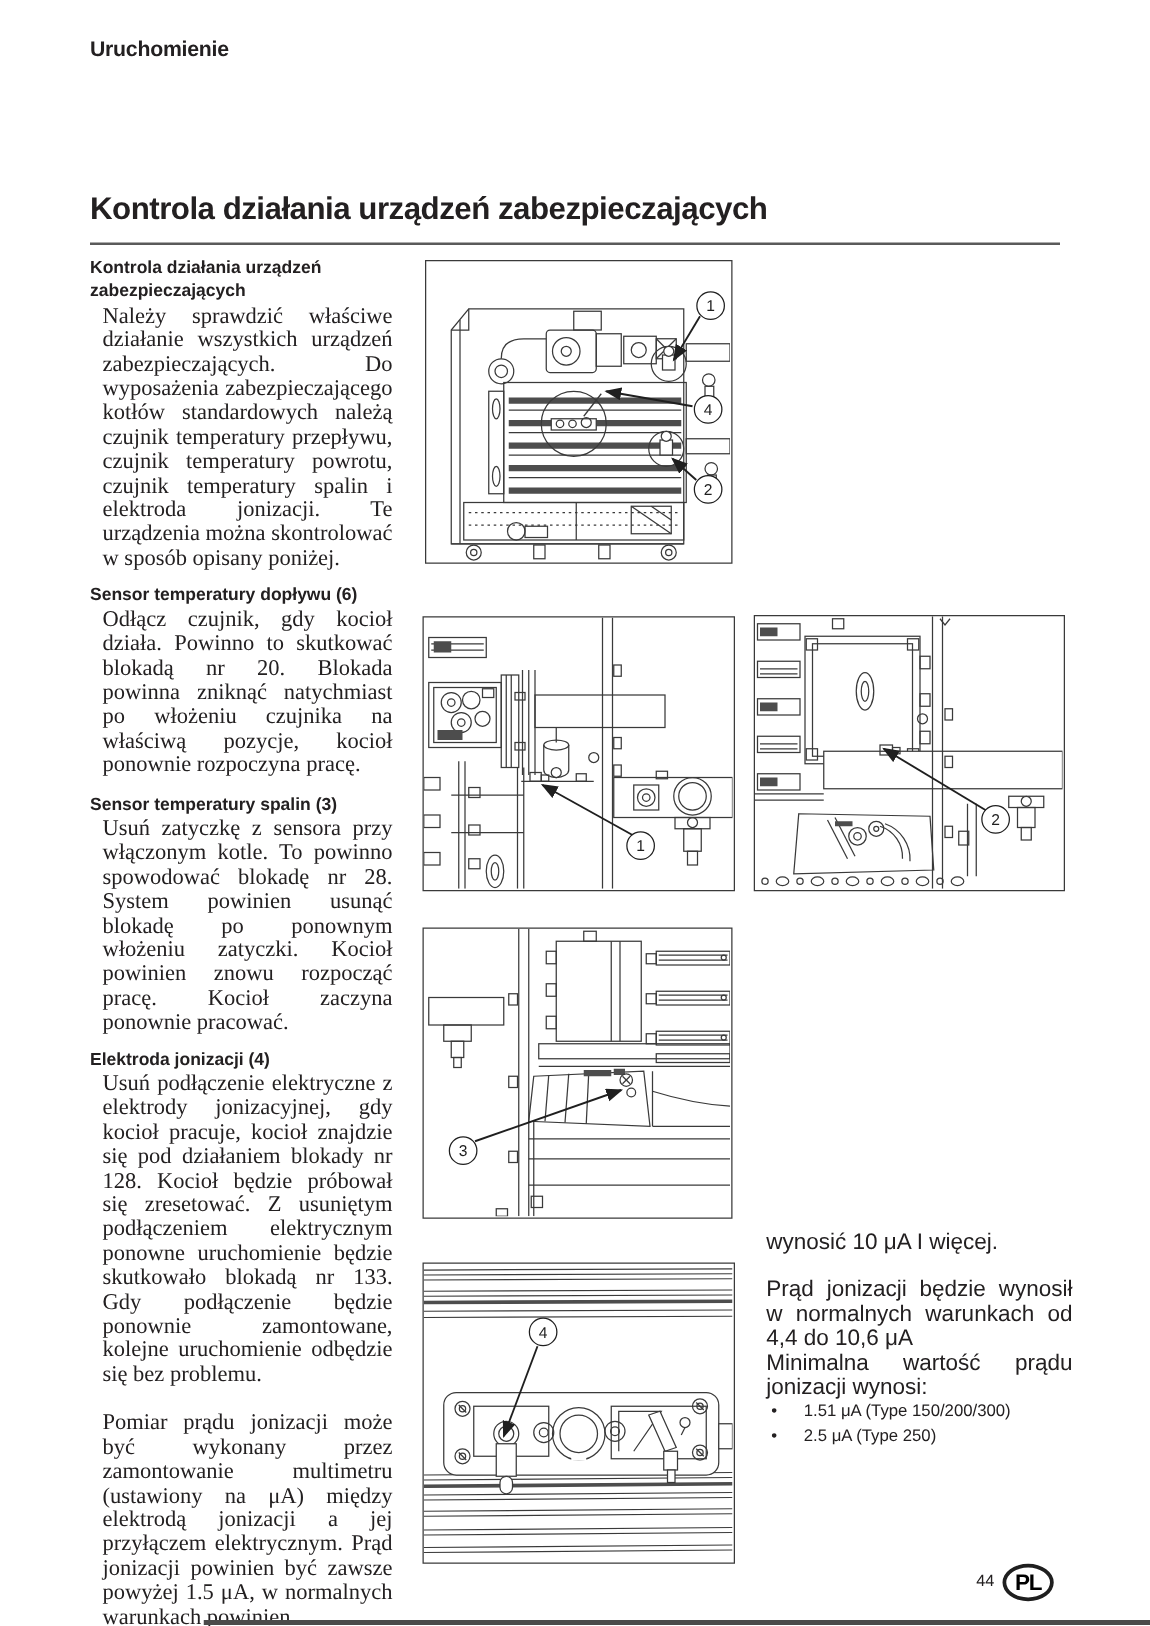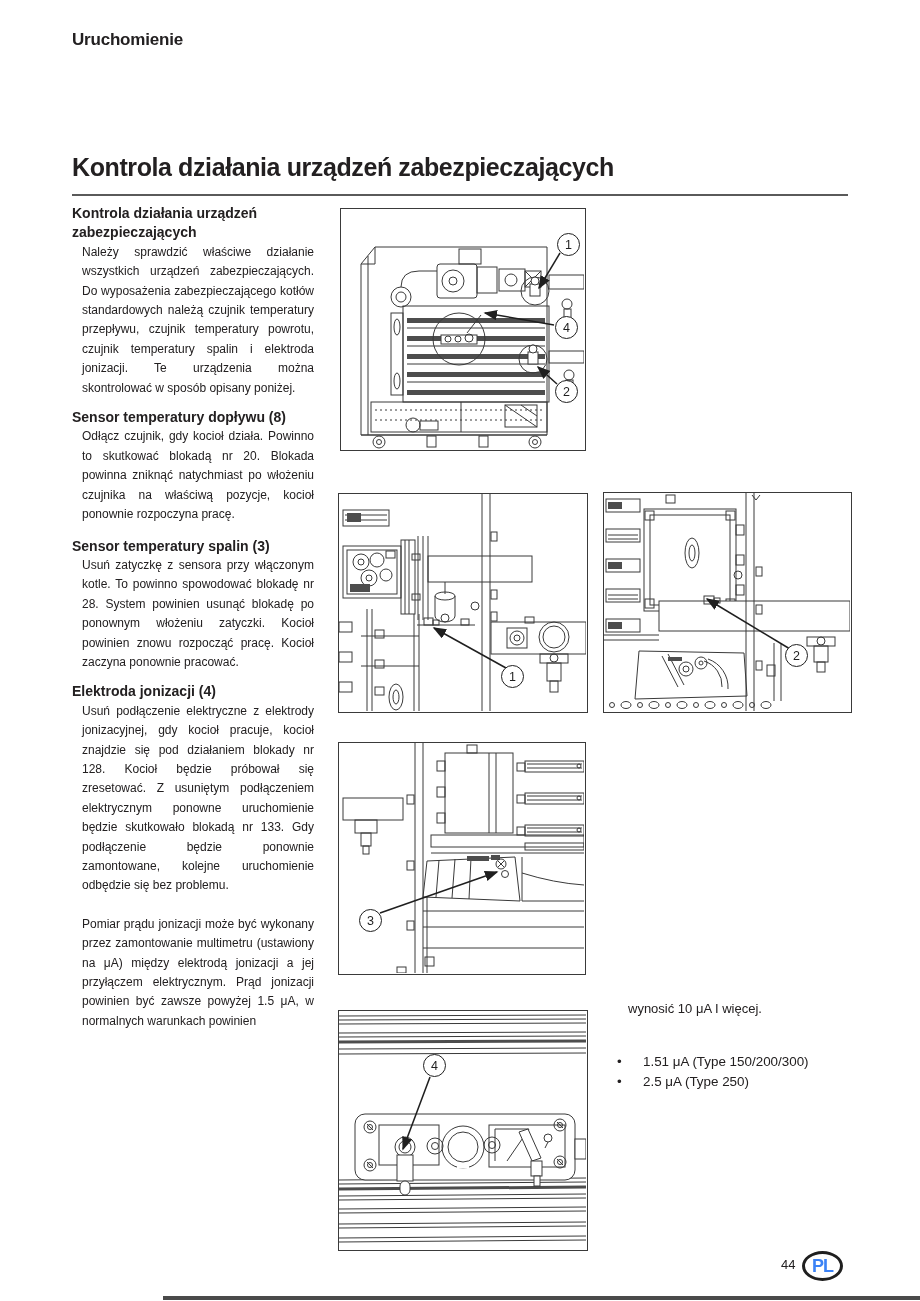--- a/index.html
+++ b/index.html
@@ -8,77 +8,79 @@
     font-family:"Liberation Sans", sans-serif;color:#232021;overflow:hidden;
   }
   .abs{position:absolute;}
   
   .doc-header{left:72px;top:30px;font-size:17px;font-weight:bold;letter-spacing:-0.2px;}
   .doc-title{left:72px;top:153px;font-size:25px;font-weight:bold;letter-spacing:-0.4px;}
   .title-rule{left:72px;top:194px;width:776px;height:2px;background:#5a5a5a;}
   .left-col{left:72px;top:204px;width:242px;}
   .right-col{left:613px;top:984px;width:245px;}
   .sec h3{margin:0;font-size:14px;line-height:19.4px;font-weight:bold;}
-  .sec p{margin:0;padding-left:10px;font-size:12px;line-height:19.4px;text-align:justify;}
+  .sec p{margin:0;padding-left:10px;font-size:18px;line-height:19.4px;text-align:justify;font-family:Liberation Serif, serif;}
   .sec{margin-bottom:12px;}
   .sec.m16{margin-bottom:16px;}
   .sec.m10{margin-bottom:10px;}
   .para-gap{margin-top:19px !important;}
-  .right-col p{margin:15px;font-size:13px;line-height:19.4px;text-align:justify;}
+  .right-col p{margin:0;font-size:18px;line-height:19.4px;text-align:justify;}
   .right-col .gap{height:19px;}
   ul.bullets{margin:0;padding:0;list-style:none;}
   ul.bullets li{display:flex;font-size:13.4px;line-height:19.4px;}
   ul.bullets .dot{width:30px;padding-left:4px;box-sizing:border-box;}
   
   .fig{position:absolute;background:#fff;border:1.3px solid #3a3a3a;box-sizing:border-box;}
   .fig svg{display:block;}
   .callout{
     position:absolute;width:21px;height:21px;border:1.6px solid #1f1f1f;border-radius:50%;
     background:#fff;display:flex;align-items:center;justify-content:center;
     font-size:12.5px;color:#1f1f1f;z-index:3;
   }
   
   .page-num{left:781px;top:1257px;font-size:13px;}
   .pl-badge{
     left:802px;top:1251px;width:41px;height:30px;border:3px solid #1f1f1f;border-radius:50%;
     display:flex;align-items:center;justify-content:center;
-    font-weight:bold;font-size:18px;letter-spacing:-1px;color:#3b82f6;box-sizing:border-box;
+    font-weight:bold;font-size:18px;letter-spacing:-1px;color:#000000;box-sizing:border-box;
   }
   .bottom-rule{left:163px;top:1296px;width:757px;height:4px;background:#4a4a4a;}
 </style>
 </head>
 <body>
 
 <div class="abs doc-header">Uruchomienie</div>
 <div class="abs doc-title">Kontrola działania urządzeń zabezpieczających</div>
 <div class="abs title-rule"></div>
 
 <div class="abs left-col">
   <div class="sec m10">
     <h3>Kontrola działania urządzeń zabezpieczających</h3>
     <p>Należy sprawdzić właściwe działanie wszystkich urządzeń zabezpieczających. Do wyposażenia zabezpieczającego kotłów standardowych należą czujnik temperatury przepływu, czujnik temperatury powrotu, czujnik temperatury spalin i elektroda jonizacji. Te urządzenia można skontrolować w sposób opisany poniżej.</p>
   </div>
   <div class="sec">
-    <h3>Sensor temperatury dopływu (8)</h3>
+    <h3>Sensor temperatury dopływu (6)</h3>
     <p>Odłącz czujnik, gdy kocioł działa. Powinno to skutkować blokadą nr 20. Blokada powinna zniknąć natychmiast po włożeniu czujnika na właściwą pozycje, kocioł ponownie rozpoczyna pracę.</p>
   </div>
   <div class="sec m10">
     <h3>Sensor temperatury spalin (3)</h3>
     <p>Usuń zatyczkę z sensora przy włączonym kotle. To powinno spowodować blokadę nr 28. System powinien usunąć blokadę po ponownym włożeniu zatyczki. Kocioł powinien znowu rozpocząć pracę. Kocioł zaczyna ponownie pracować.</p>
   </div>
   <div class="sec">
     <h3>Elektroda jonizacji (4)</h3>
     <p>Usuń podłączenie elektryczne z elektrody jonizacyjnej, gdy kocioł pracuje, kocioł znajdzie się pod działaniem blokady nr 128. Kocioł będzie próbował się zresetować. Z usuniętym podłączeniem elektrycznym ponowne uruchomienie będzie skutkowało blokadą nr 133. Gdy podłączenie będzie ponownie zamontowane, kolejne uruchomienie odbędzie się bez problemu.</p>
     <p class="para-gap">Pomiar prądu jonizacji może być wykonany przez zamontowanie multimetru (ustawiony na μA) między elektrodą jonizacji a jej przyłączem elektrycznym. Prąd jonizacji powinien być zawsze powyżej 1.5 μA, w normalnych warunkach powinien</p>
   </div>
 </div>
 
 <div class="abs right-col">
   <p>wynosić 10 μA I więcej.</p>
   <div class="gap"></div>
+  <p>Prąd jonizacji będzie wynosił w normalnych warunkach od 4,4 do 10,6 μA</p>
+  <p>Minimalna wartość prądu jonizacji wynosi:</p>
   <ul class="bullets">
     <li>
       <span class="dot">•</span>
       <span>1.51 μA  (Type 150/200/300)</span>
     </li>
     <li>
       <span class="dot">•</span>
       <span>2.5 μA  (Type 250)</span>
     </li>
   </ul>

